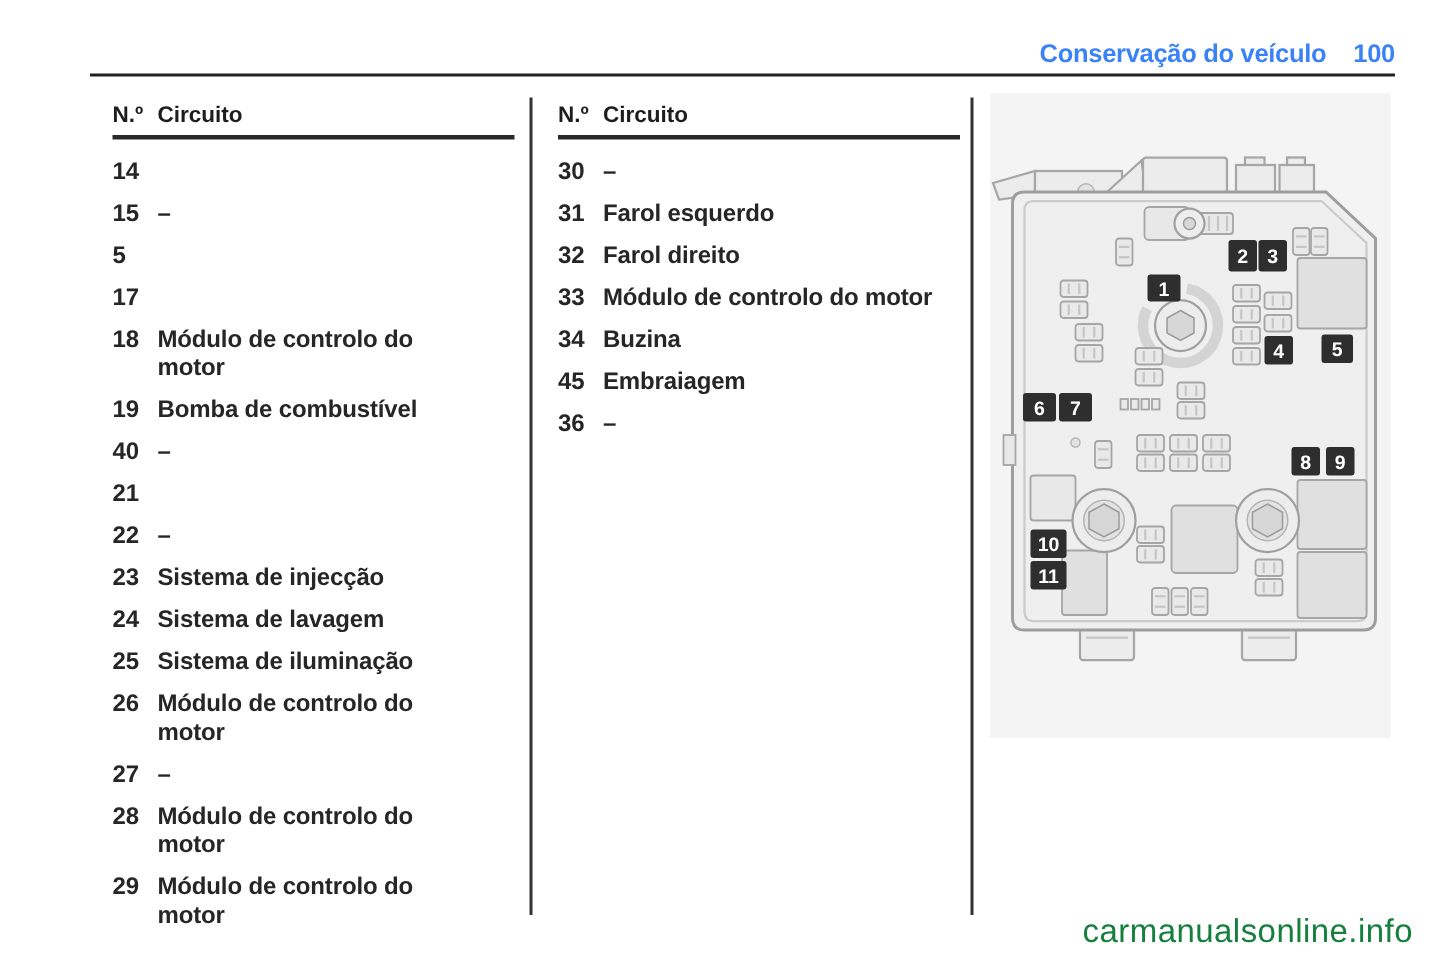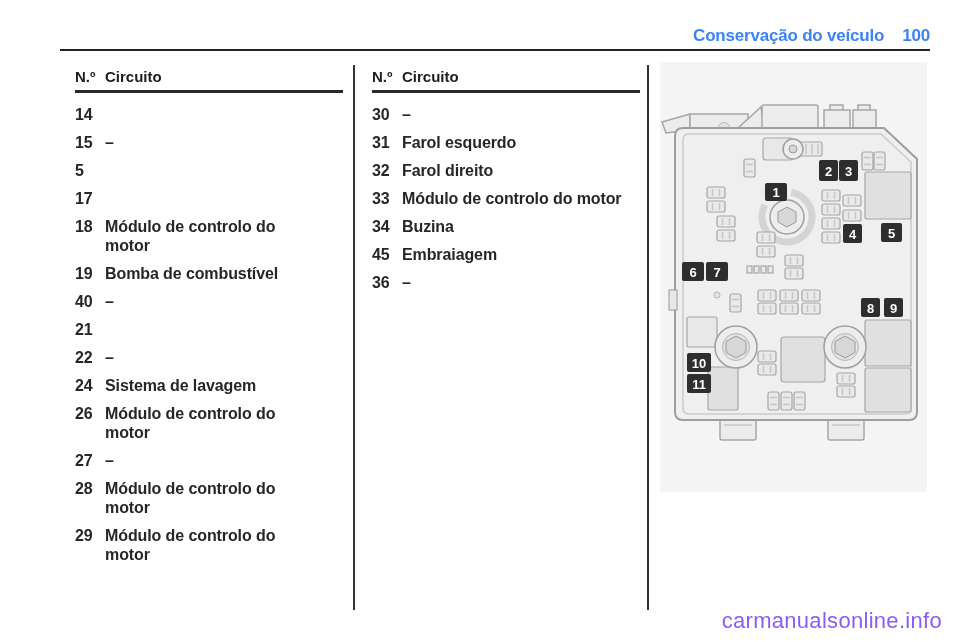--- a/index.html
+++ b/index.html
@@ -43,21 +43,21 @@
   .block-light{fill:#e8e8e8;stroke:#a6a6a6;stroke-width:1.2;}
   .tab{fill:#ececec;stroke:#a6a6a6;stroke-width:1.5;}
   .nut-outer{fill:#ededed;stroke:#a0a0a0;stroke-width:1.5;}
   .nut-mid{fill:#e3e3e3;stroke:#b5b5b5;stroke-width:1;}
   .nut-hex{fill:#d7d7d7;stroke:#9a9a9a;stroke-width:1;}
   .callout-box{fill:#2e2e2e;}
   .callout-text{fill:#ffffff;font-family:"Liberation Sans",sans-serif;
                 font-weight:bold;font-size:13px;text-anchor:middle;}
   
   .watermark{
-    position:absolute;right:18px;bottom:8px;font-size:22px;color:#8b5cf6;
+    position:absolute;right:18px;bottom:8px;font-size:22px;color:#15803d;
     letter-spacing:0.3px;
   }
 </style>
 </head>
 <body>
 
 <div class="page-header">
   <span>Conservação do veículo</span>
   <span>100</span>
 </div>
@@ -108,26 +108,34 @@
 
       <div class="row">
         <span class="no">21</span>
       </div>
 
       <div class="row">
         <span class="no">22</span>
         <span class="circuit">–</span>
       </div>
 
+      <div class="row">
+        <span class="no">23</span>
+        <span class="circuit">Sistema de injecção</span>
+      </div>
 
       <div class="row">
         <span class="no">24</span>
         <span class="circuit">Sistema de lavagem</span>
       </div>
 
+      <div class="row">
+        <span class="no">25</span>
+        <span class="circuit">Sistema de iluminação</span>
+      </div>
 
       <div class="row">
         <span class="no">26</span>
         <span class="circuit">Módulo de controlo do motor</span>
       </div>
 
       <div class="row">
         <span class="no">27</span>
         <span class="circuit">–</span>
       </div>

